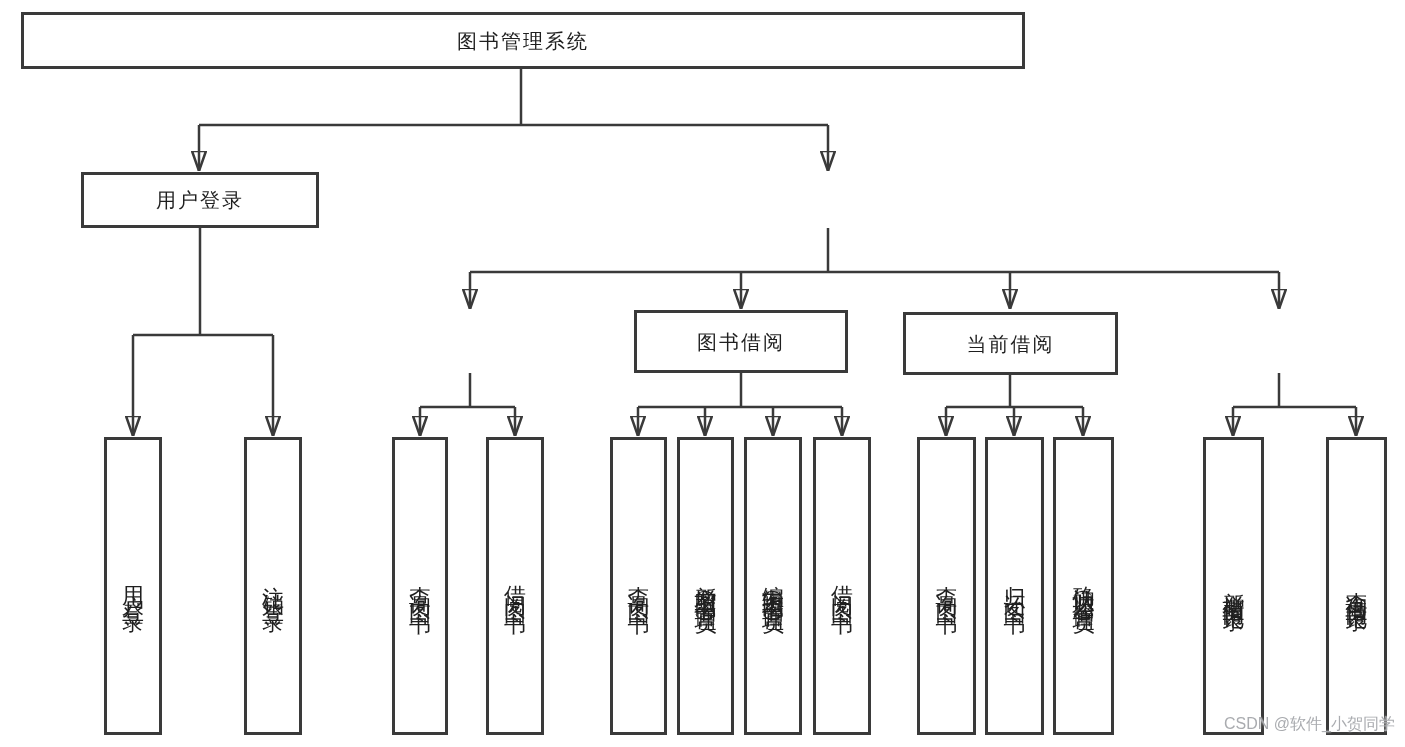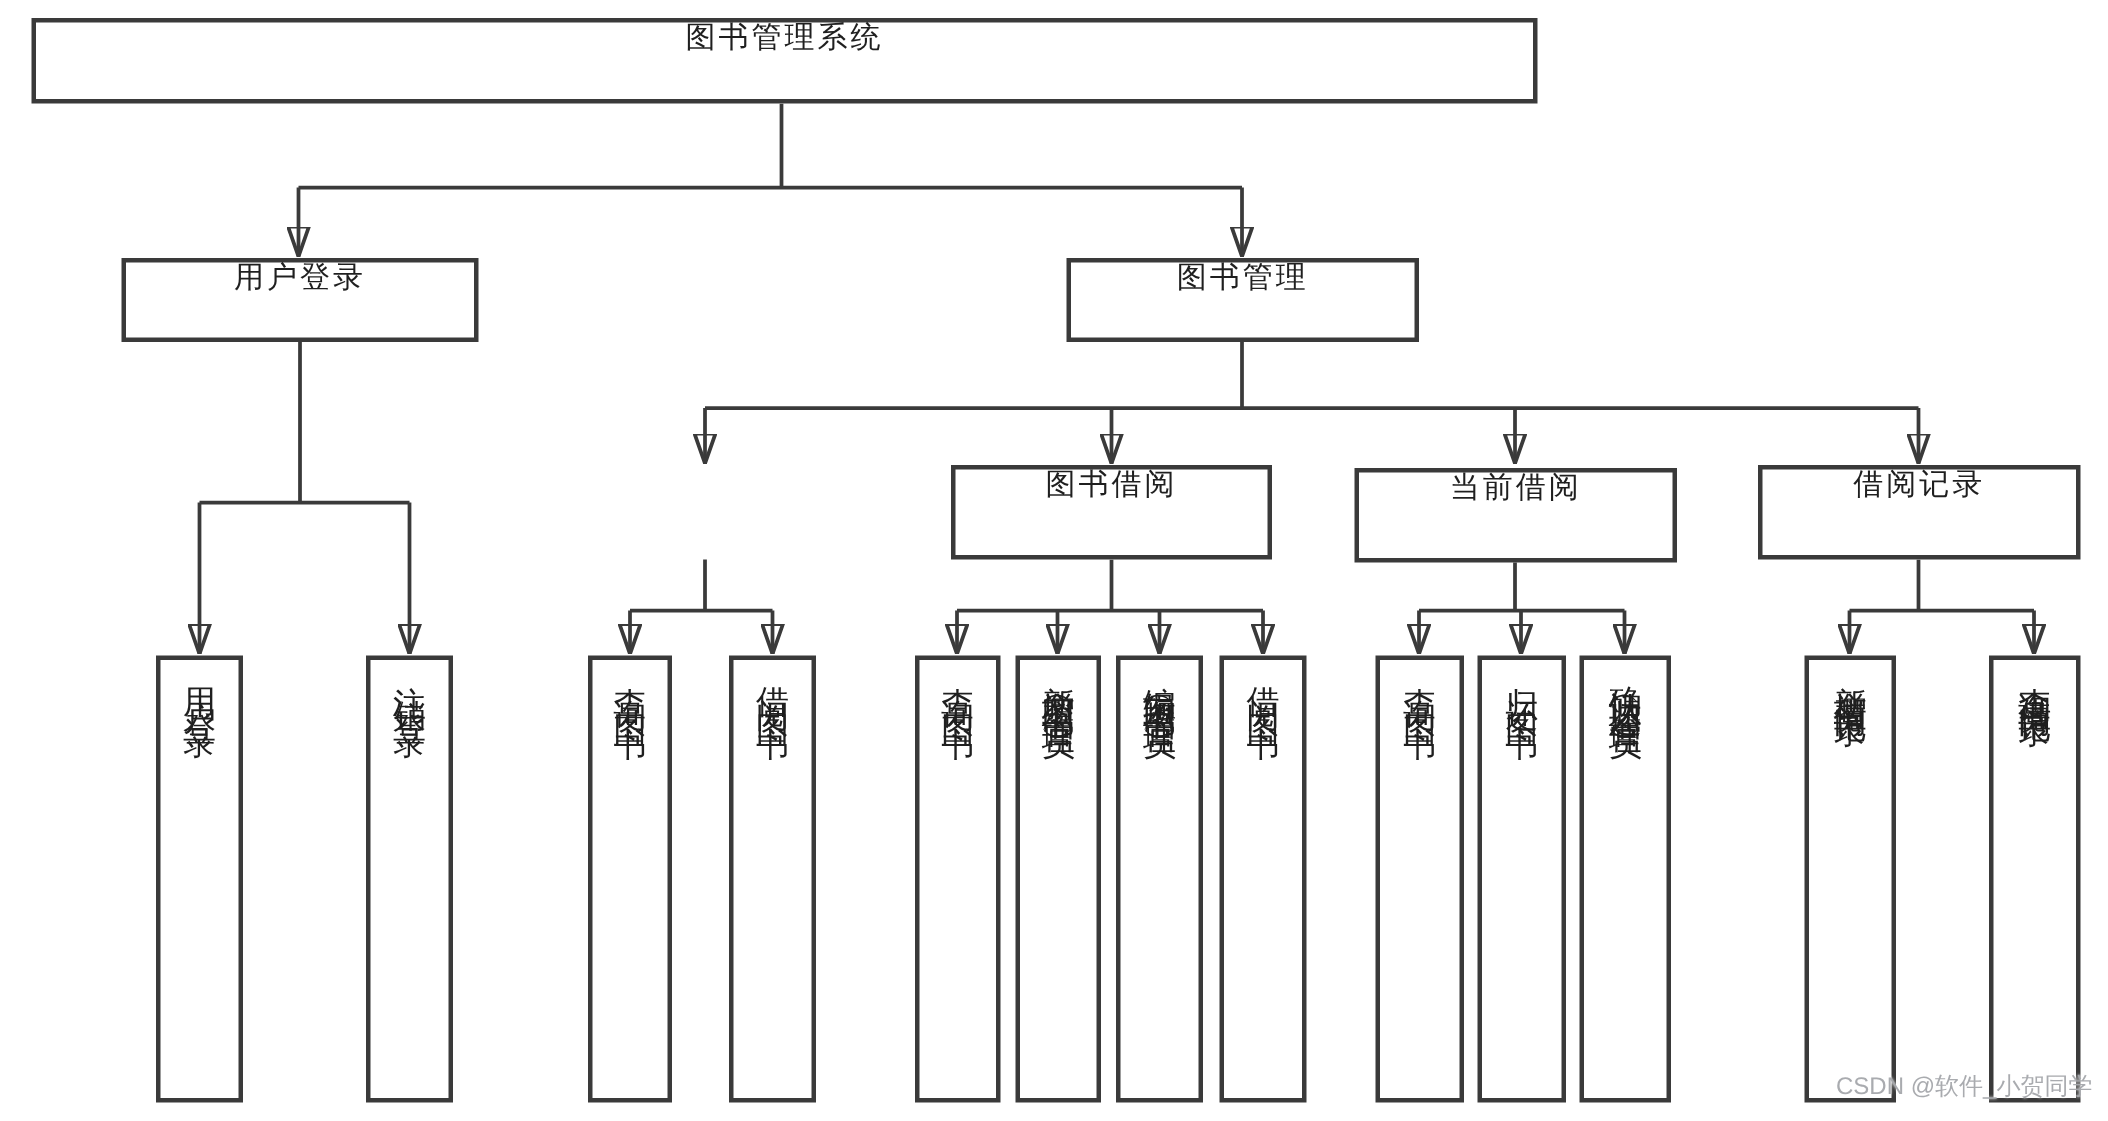--- a/index.html
+++ b/index.html
@@ -17,21 +17,21 @@
     width: 1405px; height: 747px;
     pointer-events: none;
   }
   #wires path { stroke: #3a3a3a; stroke-width: 2.5; fill: none; }
   .box {
     position: absolute;
     box-sizing: border-box;
     border: 3px solid #3a3a3a;
     background: #ffffff;
     display: flex;
-    align-items: flex-start;
+    align-items: center;
     justify-content: center;
     color: #1f1f1f;
   }
   .box.h span {
     font-size: 20px;
     letter-spacing: 2px;
     line-height: 1;
     white-space: nowrap;
   }
   .box.v span {
@@ -120,32 +120,26 @@
     </g>
   </svg>
 
   <div class="box h" style="left:21px;top:12px;width:1004px;height:57px">
     <span>图书管理系统</span>
   </div>
 
   <div class="box h" style="left:81px;top:172px;width:238px;height:56px">
     <span>用户登录</span>
   </div>
-  <div class="box h" style="left:711px;top:172px;width:235px;height:56px">
-    <span>图书管理</span>
-  </div>
 
   <div class="box h" style="left:634px;top:310px;width:214px;height:63px">
     <span>图书借阅</span>
   </div>
   <div class="box h" style="left:903px;top:312px;width:215px;height:63px">
     <span>当前借阅</span>
-  </div>
-  <div class="box h" style="left:1172px;top:310px;width:215px;height:63px">
-    <span>借阅记录</span>
   </div>
 
   <div class="box v" style="left:104px;top:437px;width:58px;height:298px">
     <span>用户登录</span>
   </div>
   <div class="box v" style="left:244px;top:437px;width:58px;height:298px">
     <span>注销登录</span>
   </div>
 
   <div class="box v" style="left:392px;top:437px;width:56px;height:298px">

